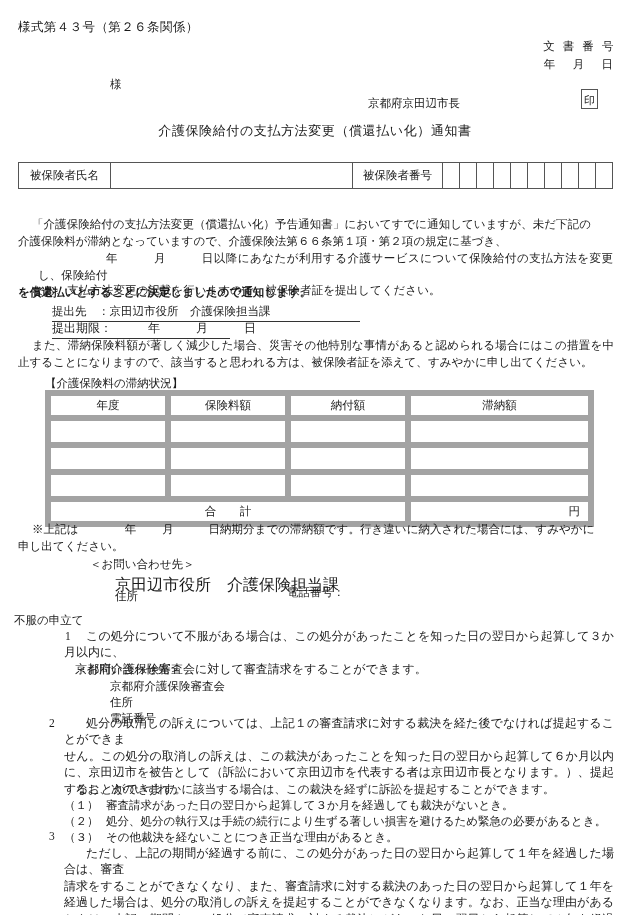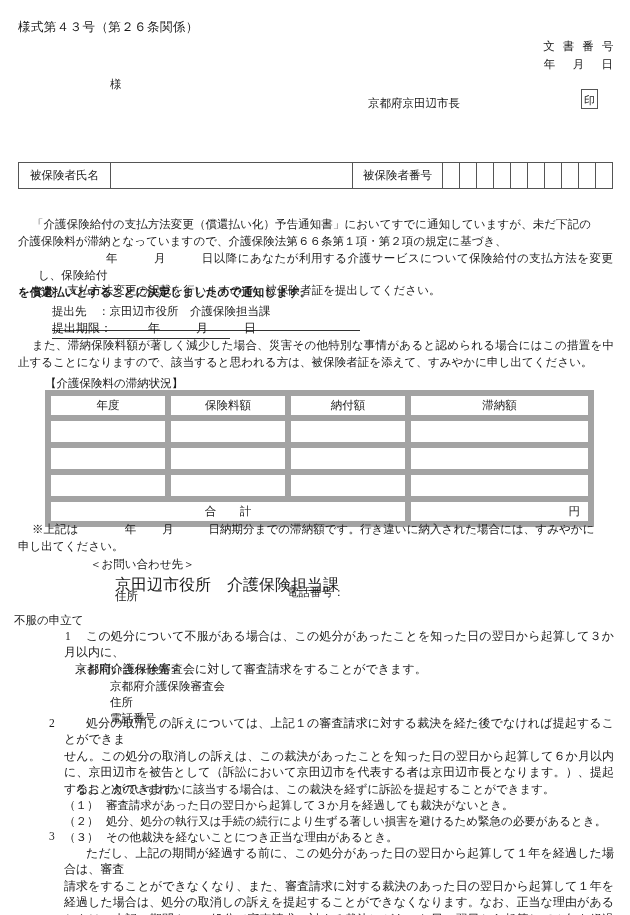--- a/index.html
+++ b/index.html
@@ -125,21 +125,21 @@
   .p2 { left: 18px; top: 282px; width: 595px; text-indent: 14px; }
 
   
   .submit-to {
     position: absolute;
     left: 52px;
     top: 303px;
     width: 308px;
     font-size: 11.5px;
     border-bottom: 1px solid #333;
-    padding-bottom: 10px;
+    padding-bottom: 1px;
     white-space: nowrap;
   }
   .submit-due {
     position: absolute;
     left: 52px;
     top: 320px;
     width: 178px;
     font-size: 12px;
     border-bottom: 1px solid #333;
     padding-bottom: 1px;
@@ -277,20 +277,21 @@
 <body>
 
 <div class="page">
 
   <div class="form-no">様式第４３号（第２６条関係）</div>
   <div class="doc-no">文 書 番 号</div>
   <div class="doc-date">年　 月　 日</div>
   <div class="addressee">様</div>
   <div class="issuer">京都府京田辺市長</div>
   <div class="seal-box">印</div>
+  <div class="doc-title">介護保険給付の支払方法変更（償還払い化）通知書</div>
 
   <table class="insured-table">
     <colgroup>
       <col style="width:92px">
       <col style="width:242px">
       <col style="width:90px">
       <col span="10" style="width:17px">
     </colgroup>
     <tbody>
       <tr>

